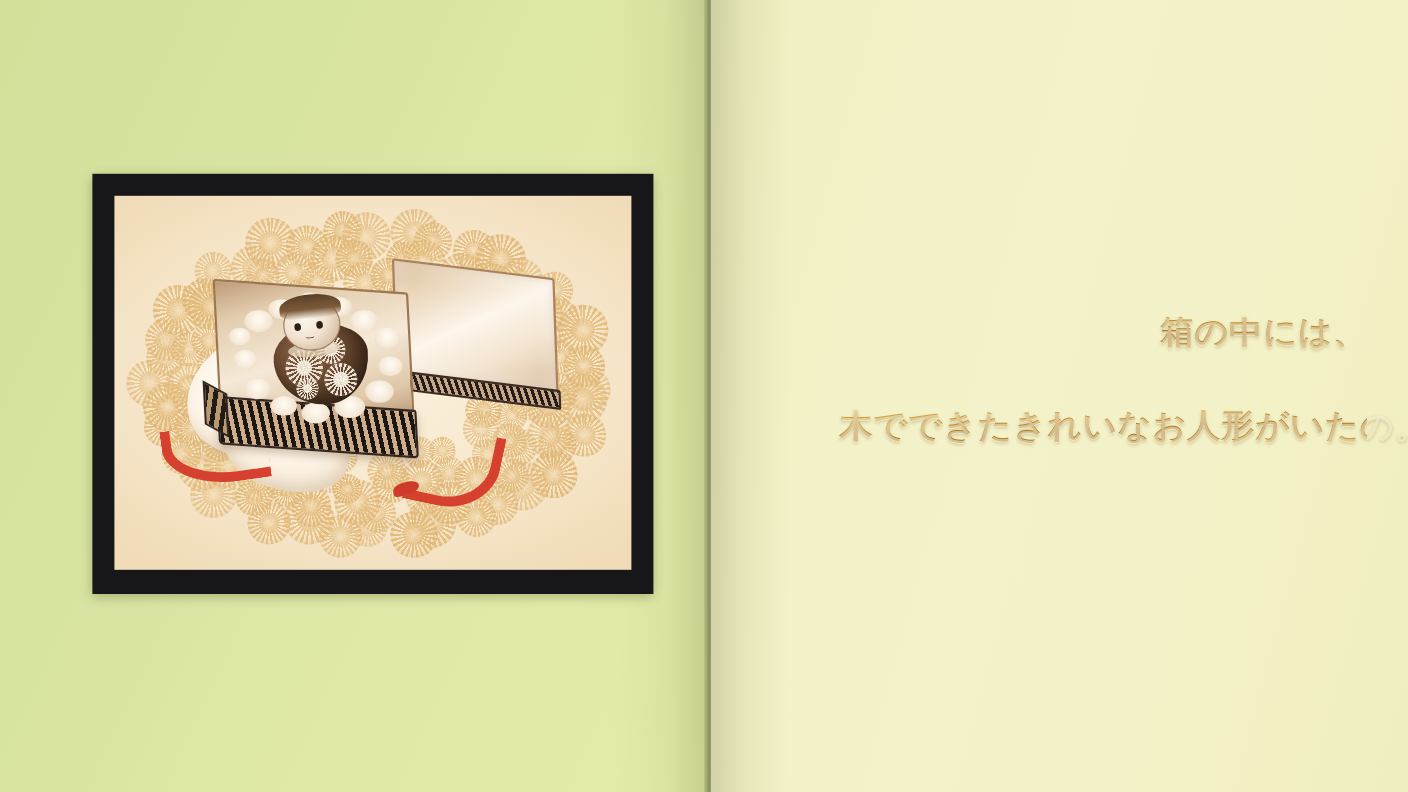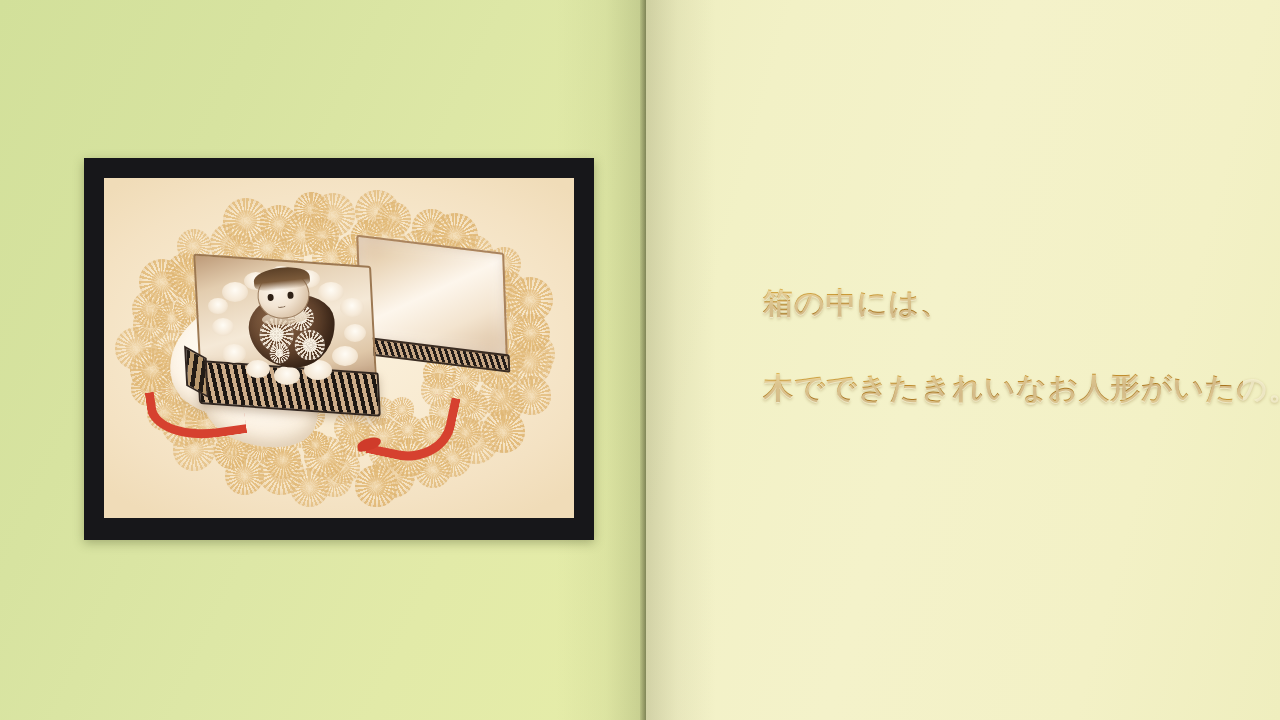--- a/index.html
+++ b/index.html
@@ -284,21 +284,21 @@
     letter-spacing:1px;
     font-weight:700;
     color:#b8862a;
     background:linear-gradient(178deg, #e0b752 0%, #c59231 30%, #a9741f 62%, #cfa23c 100%);
     -webkit-background-clip:text;
     background-clip:text;
     -webkit-text-fill-color:transparent;
     text-shadow:0 1px 0 rgba(255,250,225,0.55), 0 2px 3px rgba(120,86,20,0.30);
     white-space:nowrap;
   }
-  .line.l1 { margin-bottom:55px; }
+  .line.l1 { margin-bottom:55px;text-align:right; }
 </style>
 </head>
 <body>
 
 <div class="book">
 
   <div class="page-left">
     <div class="page-left-shade"></div>
 
     <div class="frame">

